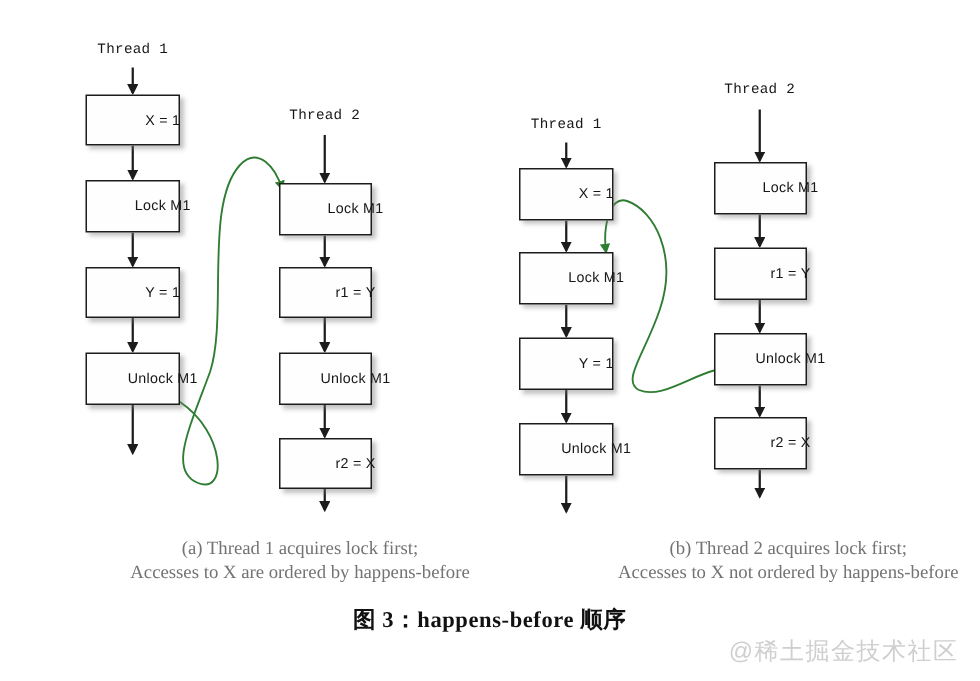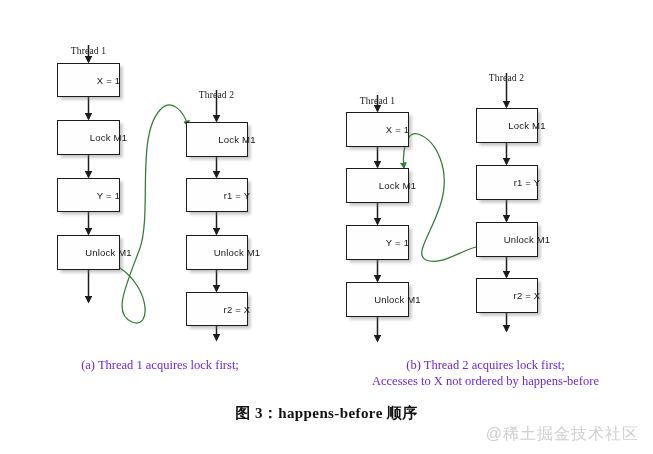--- a/index.html
+++ b/index.html
@@ -39,37 +39,37 @@
     justify-content: center;
     font-family: "Liberation Sans", sans-serif;
     font-size: 9.5px;
     color: #161616;
     letter-spacing: 0.2px;
     white-space: nowrap;
     padding-left: 40px;
   }
   .thread-label {
     position: absolute;
-    font-family: Liberation Serif, serif;
+    font-family: Liberation Mono, monospace;
     font-size: 9.5px;
     color: #161616;
     letter-spacing: 0.2px;
     white-space: nowrap;
     text-align: center;
-    margin-top: 19px;
   }
   
   .subcaption {
     position: absolute;
     font-family: "Liberation Serif", serif;
     font-size: 12.5px;
-    color: #6d28d9;
+    color: #737373;
     text-align: center;
     line-height: 16px;
     white-space: nowrap;
+    padding-left: 40px;
   }
   .subcaption .line2 { display: block; }
   
   #figure-title {
     position: absolute;
     left: 0;
     top: 404px;
     width: 653px;
     text-align: center;
     font-family: "Liberation Serif", serif;
@@ -161,20 +161,21 @@
 
     <div class="thread-label" style="left:186px; top:71px; width:61px;">Thread 2</div>
 
     <div class="node" style="left:186px; top:122px; width:62px; height:35px;">Lock M1</div>
     <div class="node" style="left:186px; top:178px; width:62px; height:34px;">r1 = Y</div>
     <div class="node" style="left:186px; top:235px; width:62px; height:35px;">Unlock M1</div>
     <div class="node" style="left:186px; top:292px; width:62px; height:34px;">r2 = X</div>
 
     <div class="subcaption" style="left:0px; top:357px; width:320px;">
       <span>(a) Thread 1 acquires lock first;</span>
+      <span class="line2">Accesses to X are ordered by happens-before</span>
     </div>
   </div>
 
   <div>
 
     <div class="thread-label" style="left:347px; top:77px; width:61px;">Thread 1</div>
 
     <div class="node" style="left:346px; top:112px; width:63px; height:35px;">X = 1</div>
     <div class="node" style="left:346px; top:168px; width:63px; height:35px;">Lock M1</div>
     <div class="node" style="left:346px; top:225px; width:63px; height:35px;">Y = 1</div>

